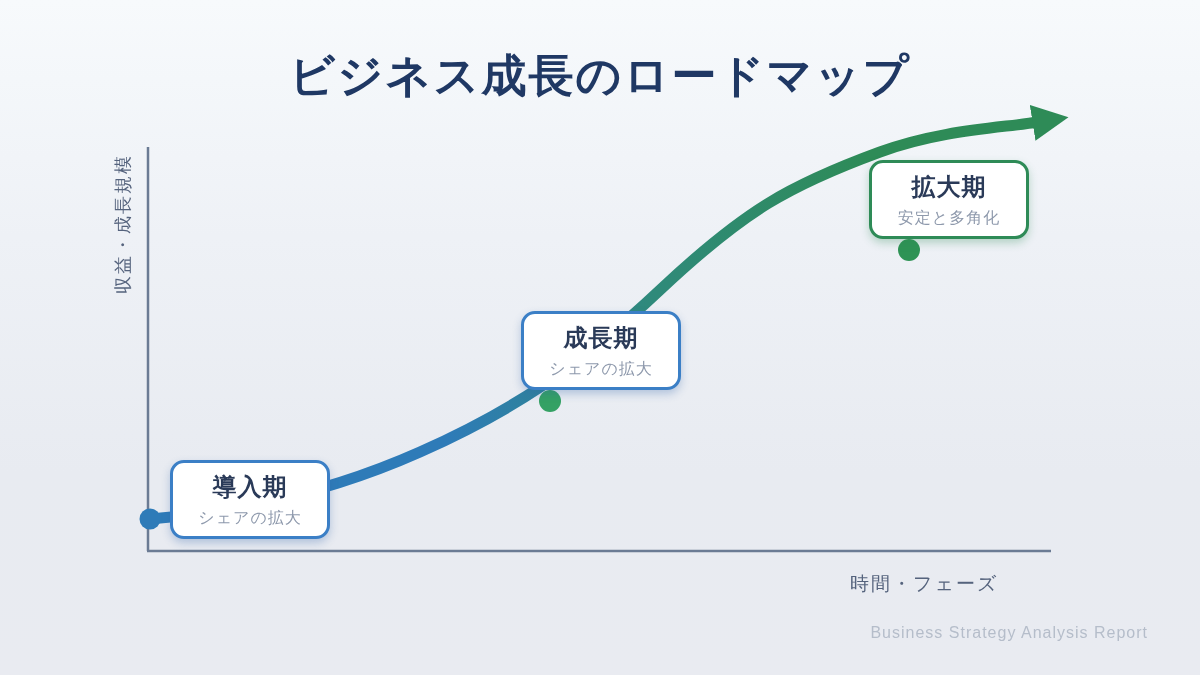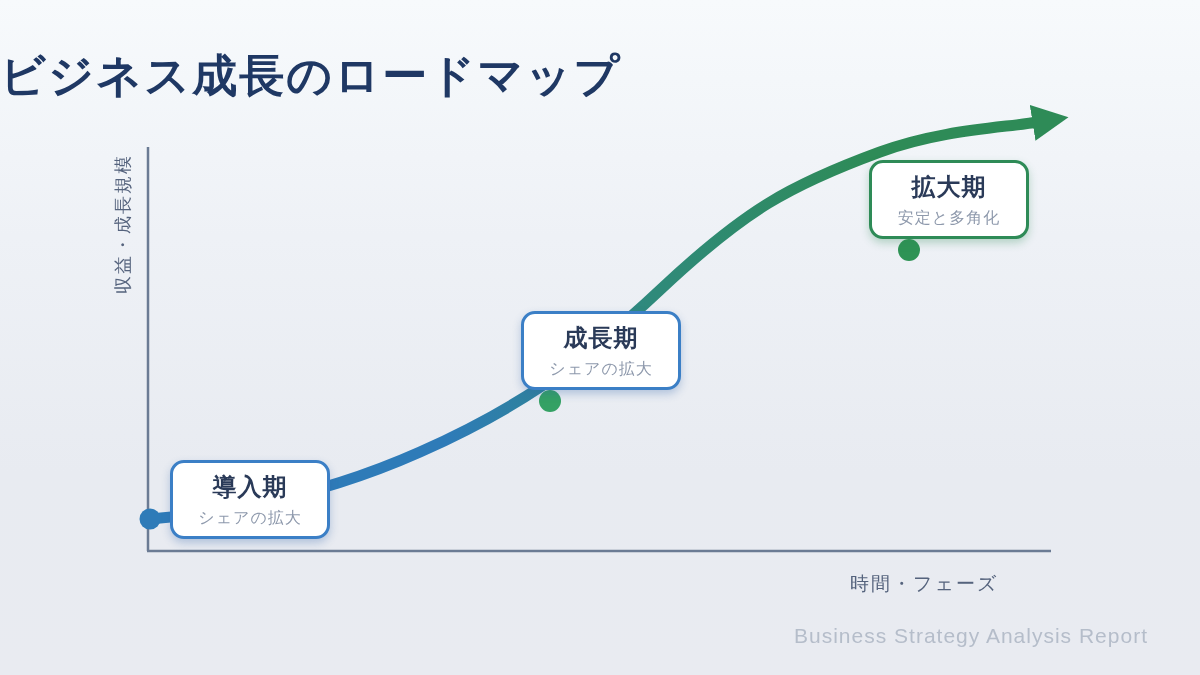--- a/index.html
+++ b/index.html
@@ -13,21 +13,21 @@
     width: 1200px;
     height: 675px;
     background: linear-gradient(180deg, #f7fafc 0%, #eef1f6 35%, #e8ebf1 70%, #e9ebf1 100%);
     overflow: hidden;
   }
   .slide-title {
     position: absolute;
     top: 46px;
     left: 0;
     width: 1200px;
-    text-align: left;
+    text-align: center;
     font-size: 45px;
     font-weight: 900;
     letter-spacing: 2px;
     color: #1f3864;
   }
   .chart-svg {
     position: absolute;
     top: 0;
     left: 0;
   }
@@ -83,21 +83,21 @@
     color: #8e99ac;
     letter-spacing: 1px;
   }
   .card-intro  { left: 170px; top: 460px; }
   .card-growth { left: 521px; top: 311px; }
   .card-expand { left: 869px; top: 160px; align-items: center; }
   .footer-credit {
     position: absolute;
     top: 624px;
     right: 52px;
-    font-size: 21px;
+    font-size: 16px;
     letter-spacing: 1px;
     color: #b5bdca;
   }
 </style>
 </head>
 <body>
 
 <div class="slide">
 
   <h1 class="slide-title">ビジネス成長のロードマップ</h1>

